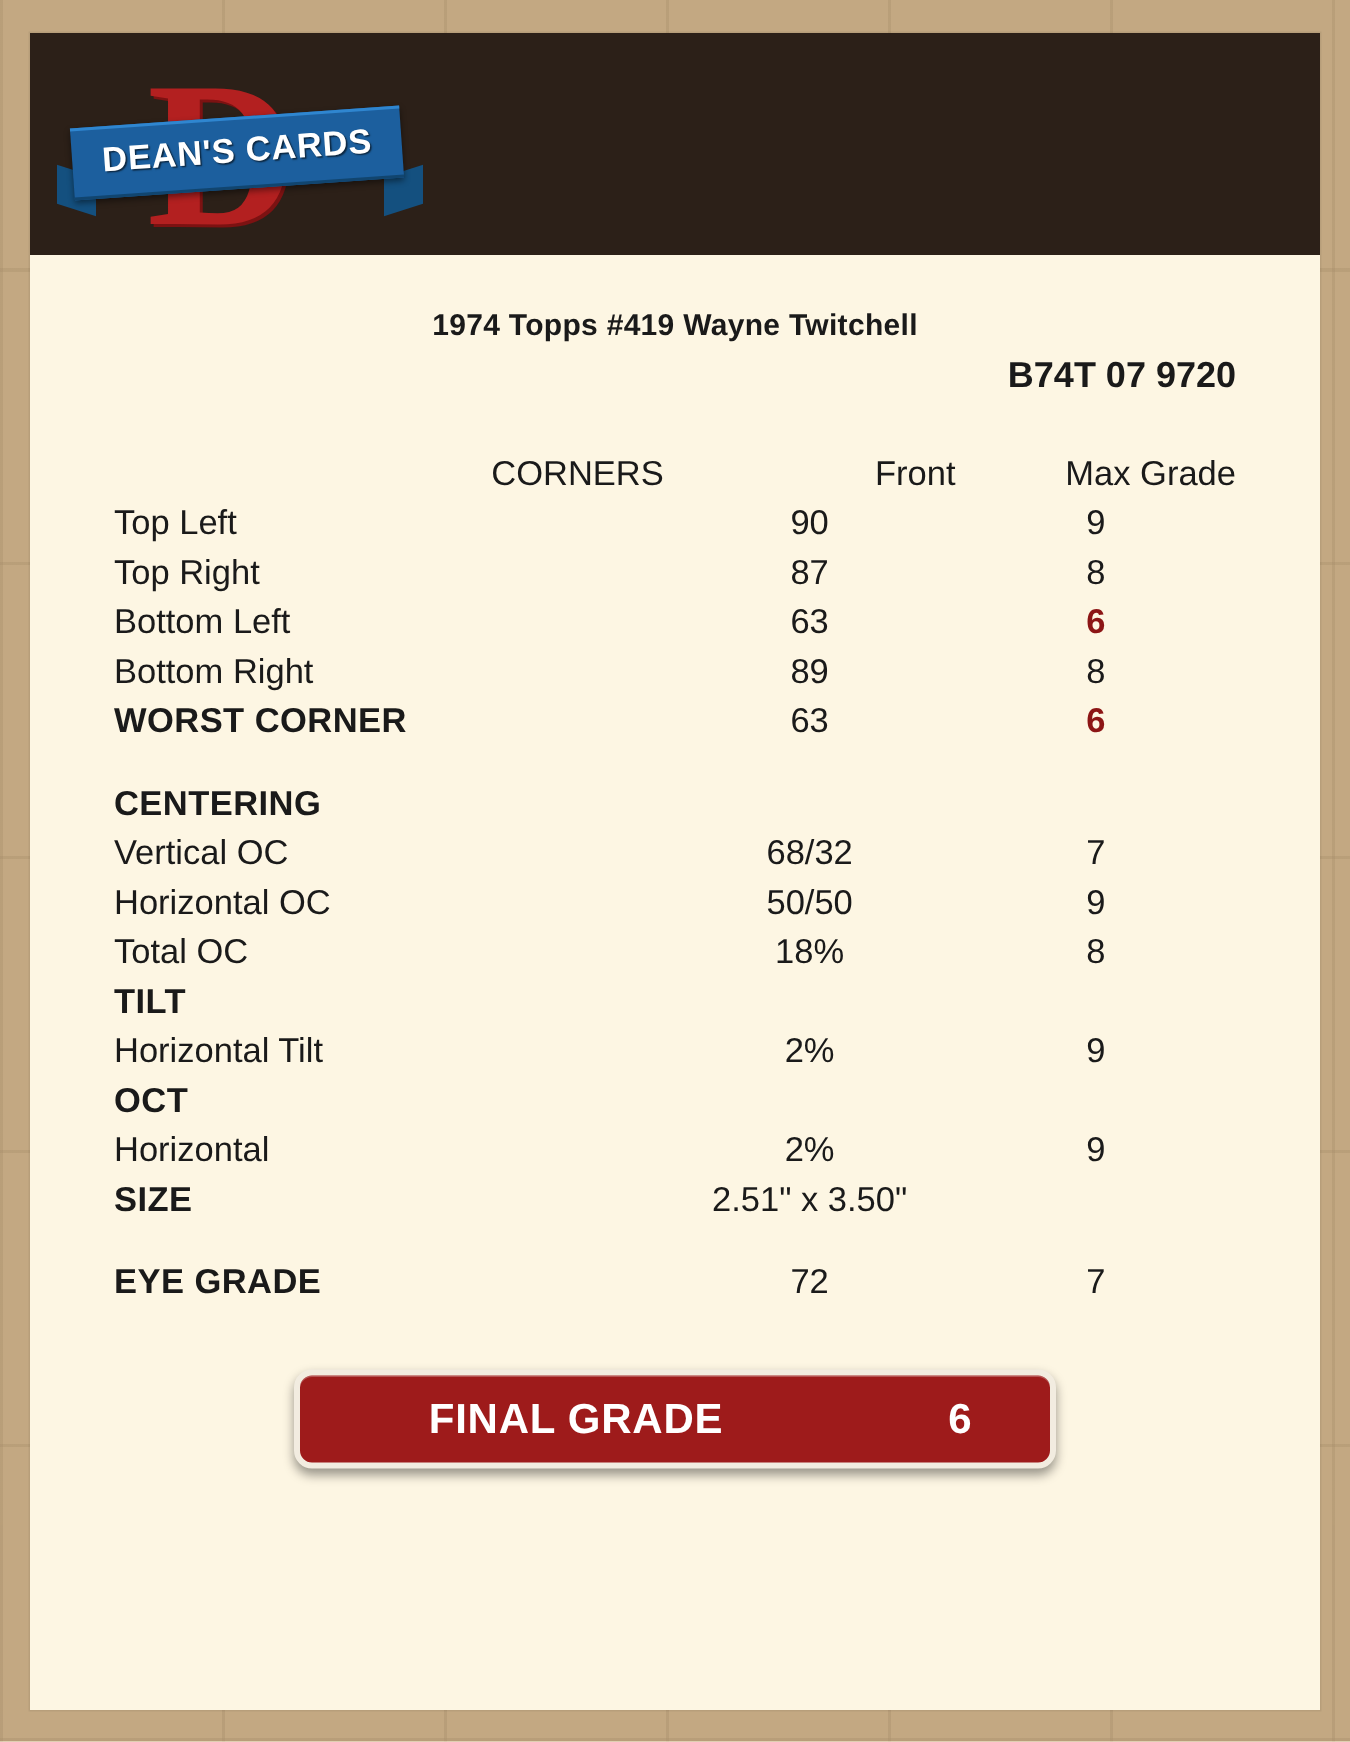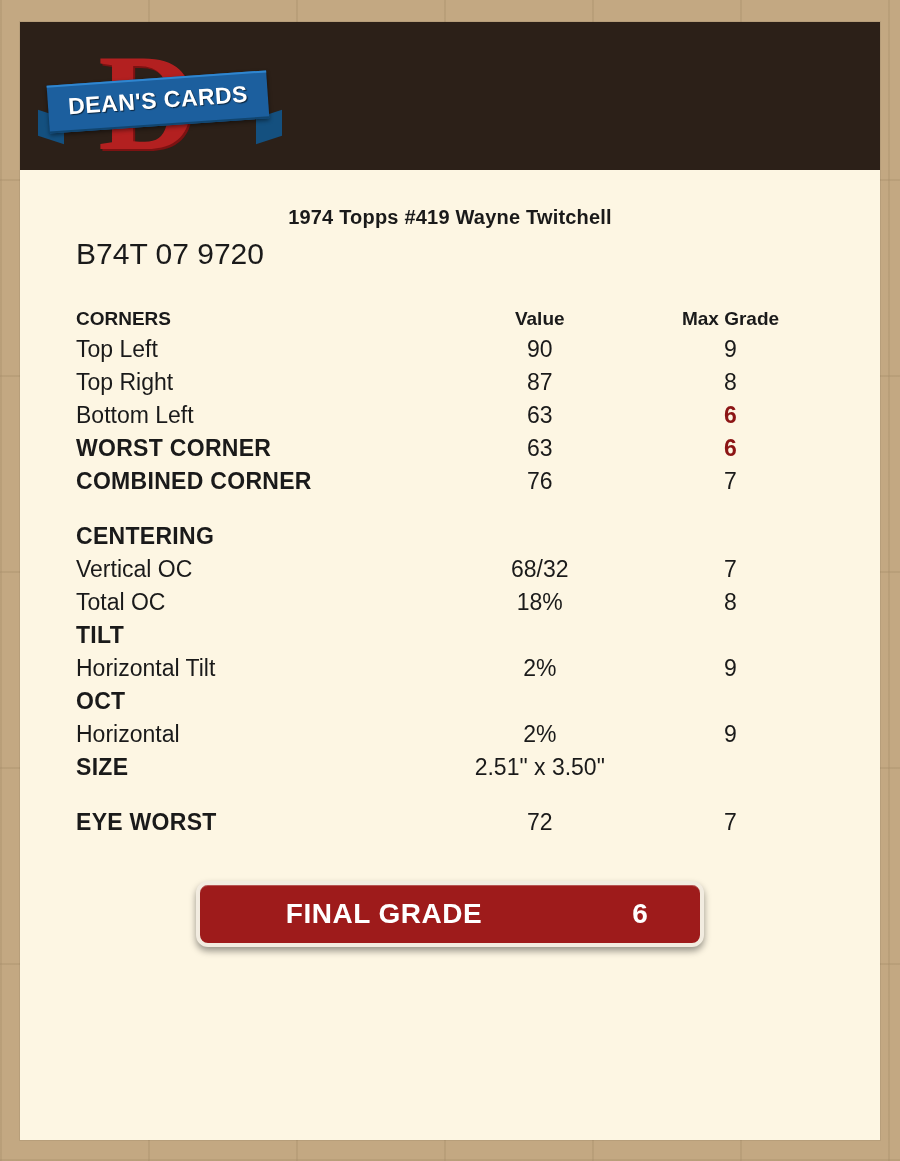--- a/index.html
+++ b/index.html
@@ -125,24 +125,24 @@
     padding: 36px 56px 0 56px;
     color: #1a1a1a;
   }
   .card-title {
     text-align: center;
     font-size: 20px;
     font-weight: bold;
     letter-spacing: 0.2px;
   }
   .card-serial {
-    text-align: left;
-    font-size: 30px;
+    text-align: right;
+    font-size: 24px;
     margin-top: 8px;
-    font-weight: normal;
+    font-weight: bold;
   }
   table.stats {
     width: 100%;
     border-collapse: collapse;
     margin-top: 34px;
     font-size: 23px;
   }
   table.stats td {
     padding: 3px 0;
     vertical-align: baseline;
@@ -159,22 +159,23 @@
     width: 25%;
     text-align: center;
     margin-top: 45px;
   }
   tr.section td.label {
     font-weight: bold;
     font-size: 23px;
     letter-spacing: 0.3px;
   }
   tr.header-row td {
-    font-weight: bold;
-    font-size: 19px;
+    font-weight: normal;
+    font-size: 23px;
+    text-align: right;
   }
   td.indent {
     padding-left: 48px;
     margin-top: 40px;
   }
   .low {
     color: #8c1515;
     font-weight: bold;
   }
   tr.spacer td {
@@ -230,62 +231,67 @@
   </div>
 
   <div class="body-area">
     <div class="card-title">1974 Topps #419 Wayne Twitchell</div>
     <div class="card-serial">B74T 07 9720</div>
 
     <table class="stats">
       <tbody>
         <tr class="header-row">
           <td class="label">CORNERS</td>
-          <td class="value">Value</td>
+          <td class="value">Front</td>
           <td class="grade">Max Grade</td>
         </tr>
       <tr>
             <td class="label indent">Top Left</td>
             <td class="value">90</td>
             <td class="grade">9</td>
           </tr>
           <tr>
             <td class="label indent">Top Right</td>
             <td class="value">87</td>
             <td class="grade">8</td>
           </tr>
           <tr>
             <td class="label indent">Bottom Left</td>
             <td class="value">63</td>
             <td class="grade low">6</td>
           </tr>
+          <tr>
+            <td class="label indent">Bottom Right</td>
+            <td class="value">89</td>
+            <td class="grade">8</td>
+          </tr>
           <tr class="section">
             <td class="label">WORST CORNER</td>
             <td class="value">63</td>
             <td class="grade low">6</td>
           </tr>
-          <tr class="section">
-            <td class="label">COMBINED CORNER</td>
-            <td class="value">76</td>
-            <td class="grade">7</td>
-          </tr>
           <tr class="spacer">
             <td colspan="3"></td>
           </tr>
           <tr class="section">
             <td class="label">CENTERING</td>
             <td class="value"></td>
             <td class="grade"></td>
           </tr>
           <tr>
             <td class="label indent">Vertical OC</td>
             <td class="value">68/32</td>
             <td class="grade">7</td>
           </tr>
           <tr>
+            <td class="label indent">Horizontal OC</td>
+            <td class="value">50/50</td>
+            <td class="grade">9</td>
+          </tr>
+          <tr>
             <td class="label indent">Total OC</td>
             <td class="value">18%</td>
             <td class="grade">8</td>
           </tr>
           <tr class="section">
             <td class="label">TILT</td>
             <td class="value"></td>
             <td class="grade"></td>
           </tr>
           <tr>
@@ -305,21 +311,21 @@
           </tr>
           <tr class="section">
             <td class="label">SIZE</td>
             <td class="value">2.51" x 3.50"</td>
             <td class="grade"></td>
           </tr>
           <tr class="spacer">
             <td colspan="3"></td>
           </tr>
           <tr class="section">
-            <td class="label">EYE WORST</td>
+            <td class="label">EYE GRADE</td>
             <td class="value">72</td>
             <td class="grade">7</td>
           </tr>
         </tbody>
     </table>
 
     <div class="final-wrap">
       <div class="final-grade">
         <div class="final-label">FINAL GRADE</div>
         <div class="final-value">6</div>

